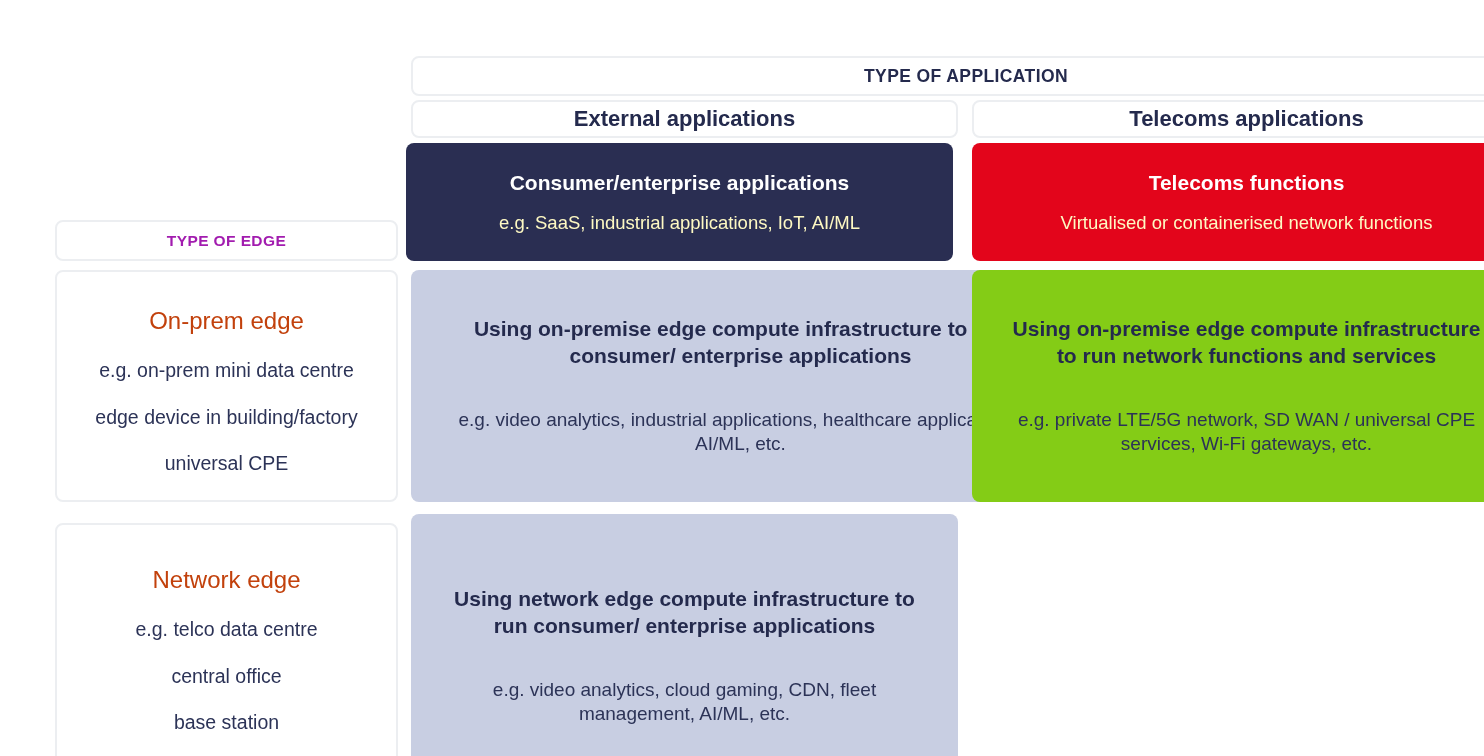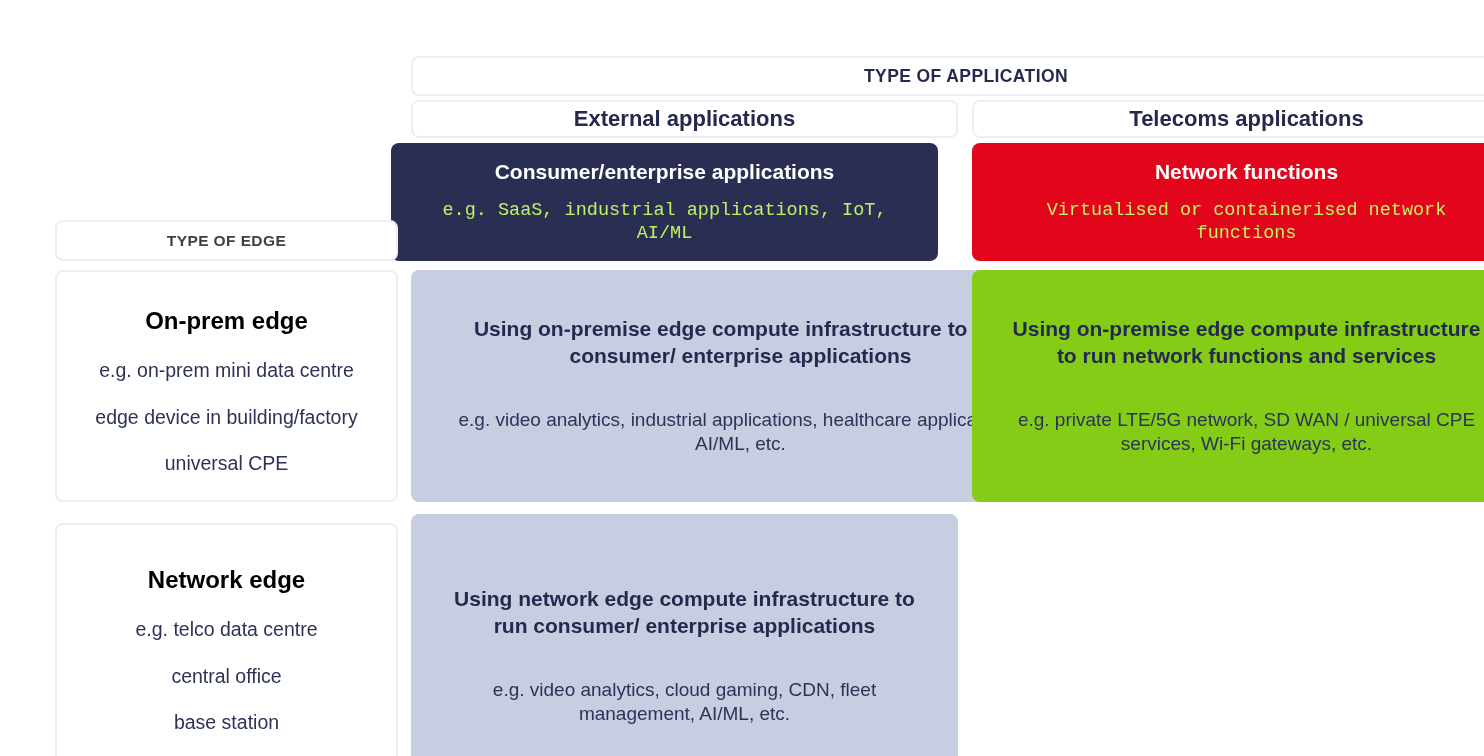--- a/index.html
+++ b/index.html
@@ -67,21 +67,21 @@
     height: 38px;
   }
   .subhead-label {
     font-size: 22px;
     font-weight: bold;
     color: #242a4d;
   }
 
   
   #consumer-enterprise-header {
-    left: 343px;
+    left: 358px;
     top: 95px;
     width: 547px;
     height: 118px;
     background: #2a2e52;
     padding: 6px 14px;
   }
   #network-functions-header {
     left: 924px;
     top: 95px;
     width: 549px;
@@ -91,37 +91,36 @@
   }
   .hdr-title {
     font-size: 21px;
     font-weight: bold;
     color: #ffffff;
     line-height: 1.22;
   }
   .hdr-sub {
     font-size: 18.5px;
     font-weight: normal;
-    color: #bef264;
+    color: #fef9c3;
     line-height: 1.25;
     margin-top: 3px;
-    font-family: Liberation Mono, monospace;
   }
 
   
   #type-of-edge-box {
     left: 7px;
     top: 172px;
     width: 343px;
     height: 41px;
   }
   #type-of-edge-box .edge-banner-label {
     font-size: 15.5px;
     font-weight: bold;
-    color: #404040;
+    color: #a21caf;
     letter-spacing: 0.4px;
   }
 
   
   .row-label-box {
     position: absolute;
     background: #ffffff;
     border: 2px solid #eceef1;
     display: flex;
     flex-direction: column;
@@ -137,22 +136,22 @@
     height: 232px;
   }
   #network-edge-label-box {
     left: 7px;
     top: 475px;
     width: 343px;
     height: 244px;
   }
   .row-title {
     font-size: 24px;
-    font-weight: bold;
-    color: #000000;
+    font-weight: normal;
+    color: #c2410c;
     margin-bottom: 11px;
   }
   .row-detail {
     font-size: 19.5px;
     font-weight: normal;
     color: #2c3357;
     line-height: 1.32;
     margin-bottom: 9px;
   }
   .row-detail:last-child { margin-bottom: 0; }
@@ -216,21 +215,21 @@
   <div class="outline-box" id="telecoms-apps-box">
     <span class="subhead-label">Telecoms applications</span>
   </div>
 
   <div class="filled-box" id="consumer-enterprise-header">
     <div class="hdr-title">Consumer/enterprise applications</div>
     <div class="hdr-sub">e.g. SaaS, industrial applications, IoT, AI/ML</div>
   </div>
 
   <div class="filled-box" id="network-functions-header">
-    <div class="hdr-title">Network functions</div>
+    <div class="hdr-title">Telecoms functions</div>
     <div class="hdr-sub">Virtualised or containerised network functions</div>
   </div>
 
   <div class="outline-box" id="type-of-edge-box">
     <span class="edge-banner-label">TYPE OF EDGE</span>
   </div>
 
   <div class="row-label-box" id="on-prem-edge-label-box">
     <div class="row-title">On-prem edge</div>
     <div class="row-detail">e.g. on-prem mini data centre</div>

